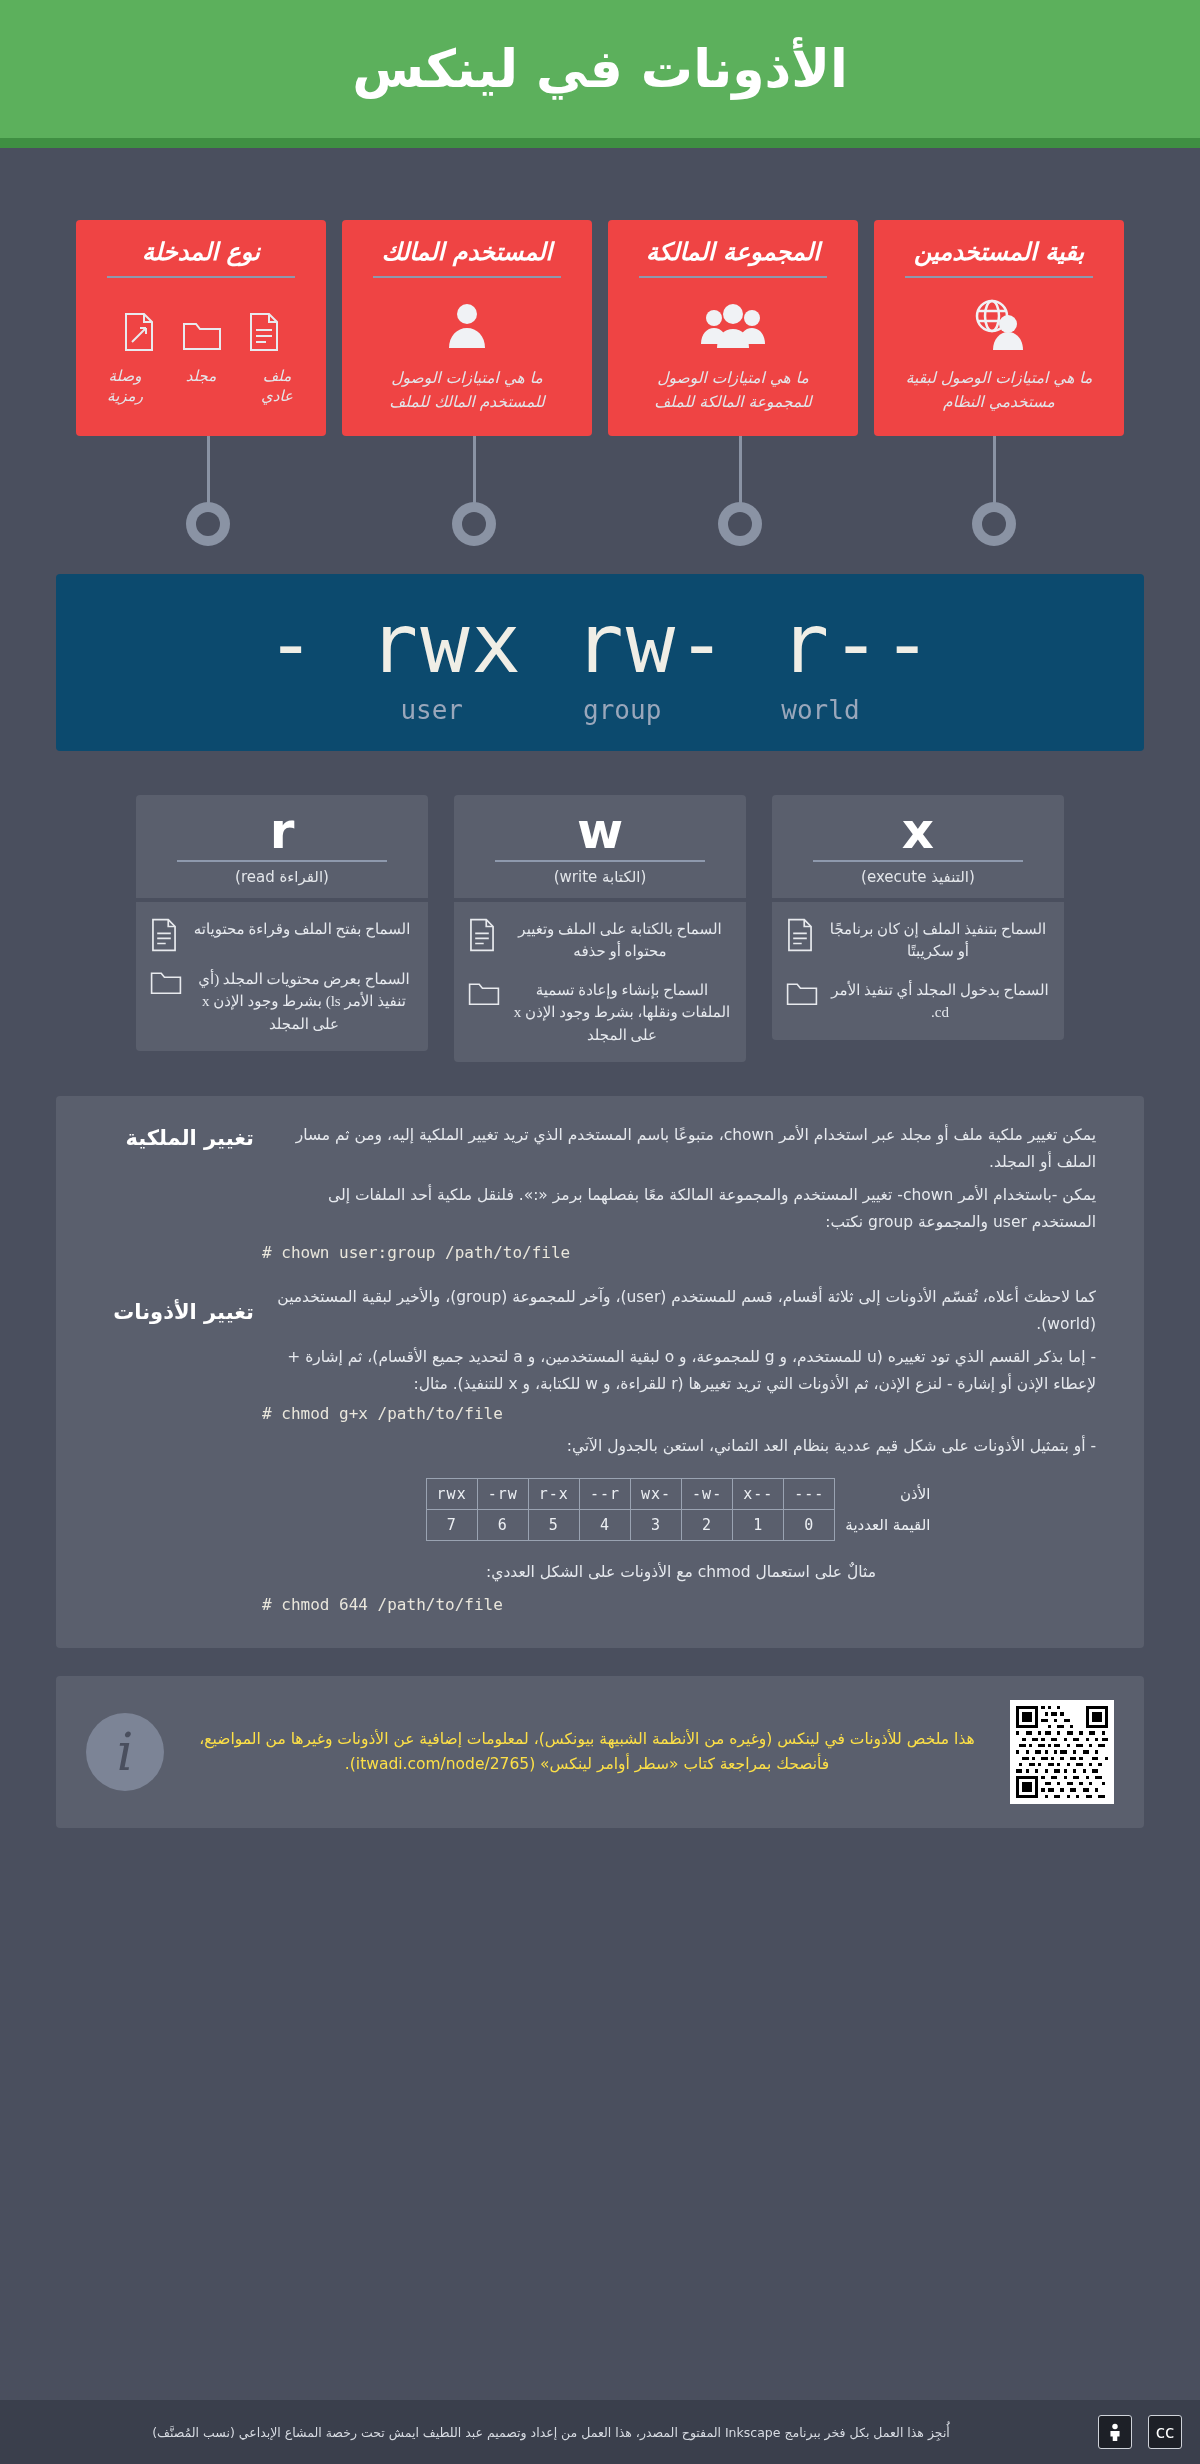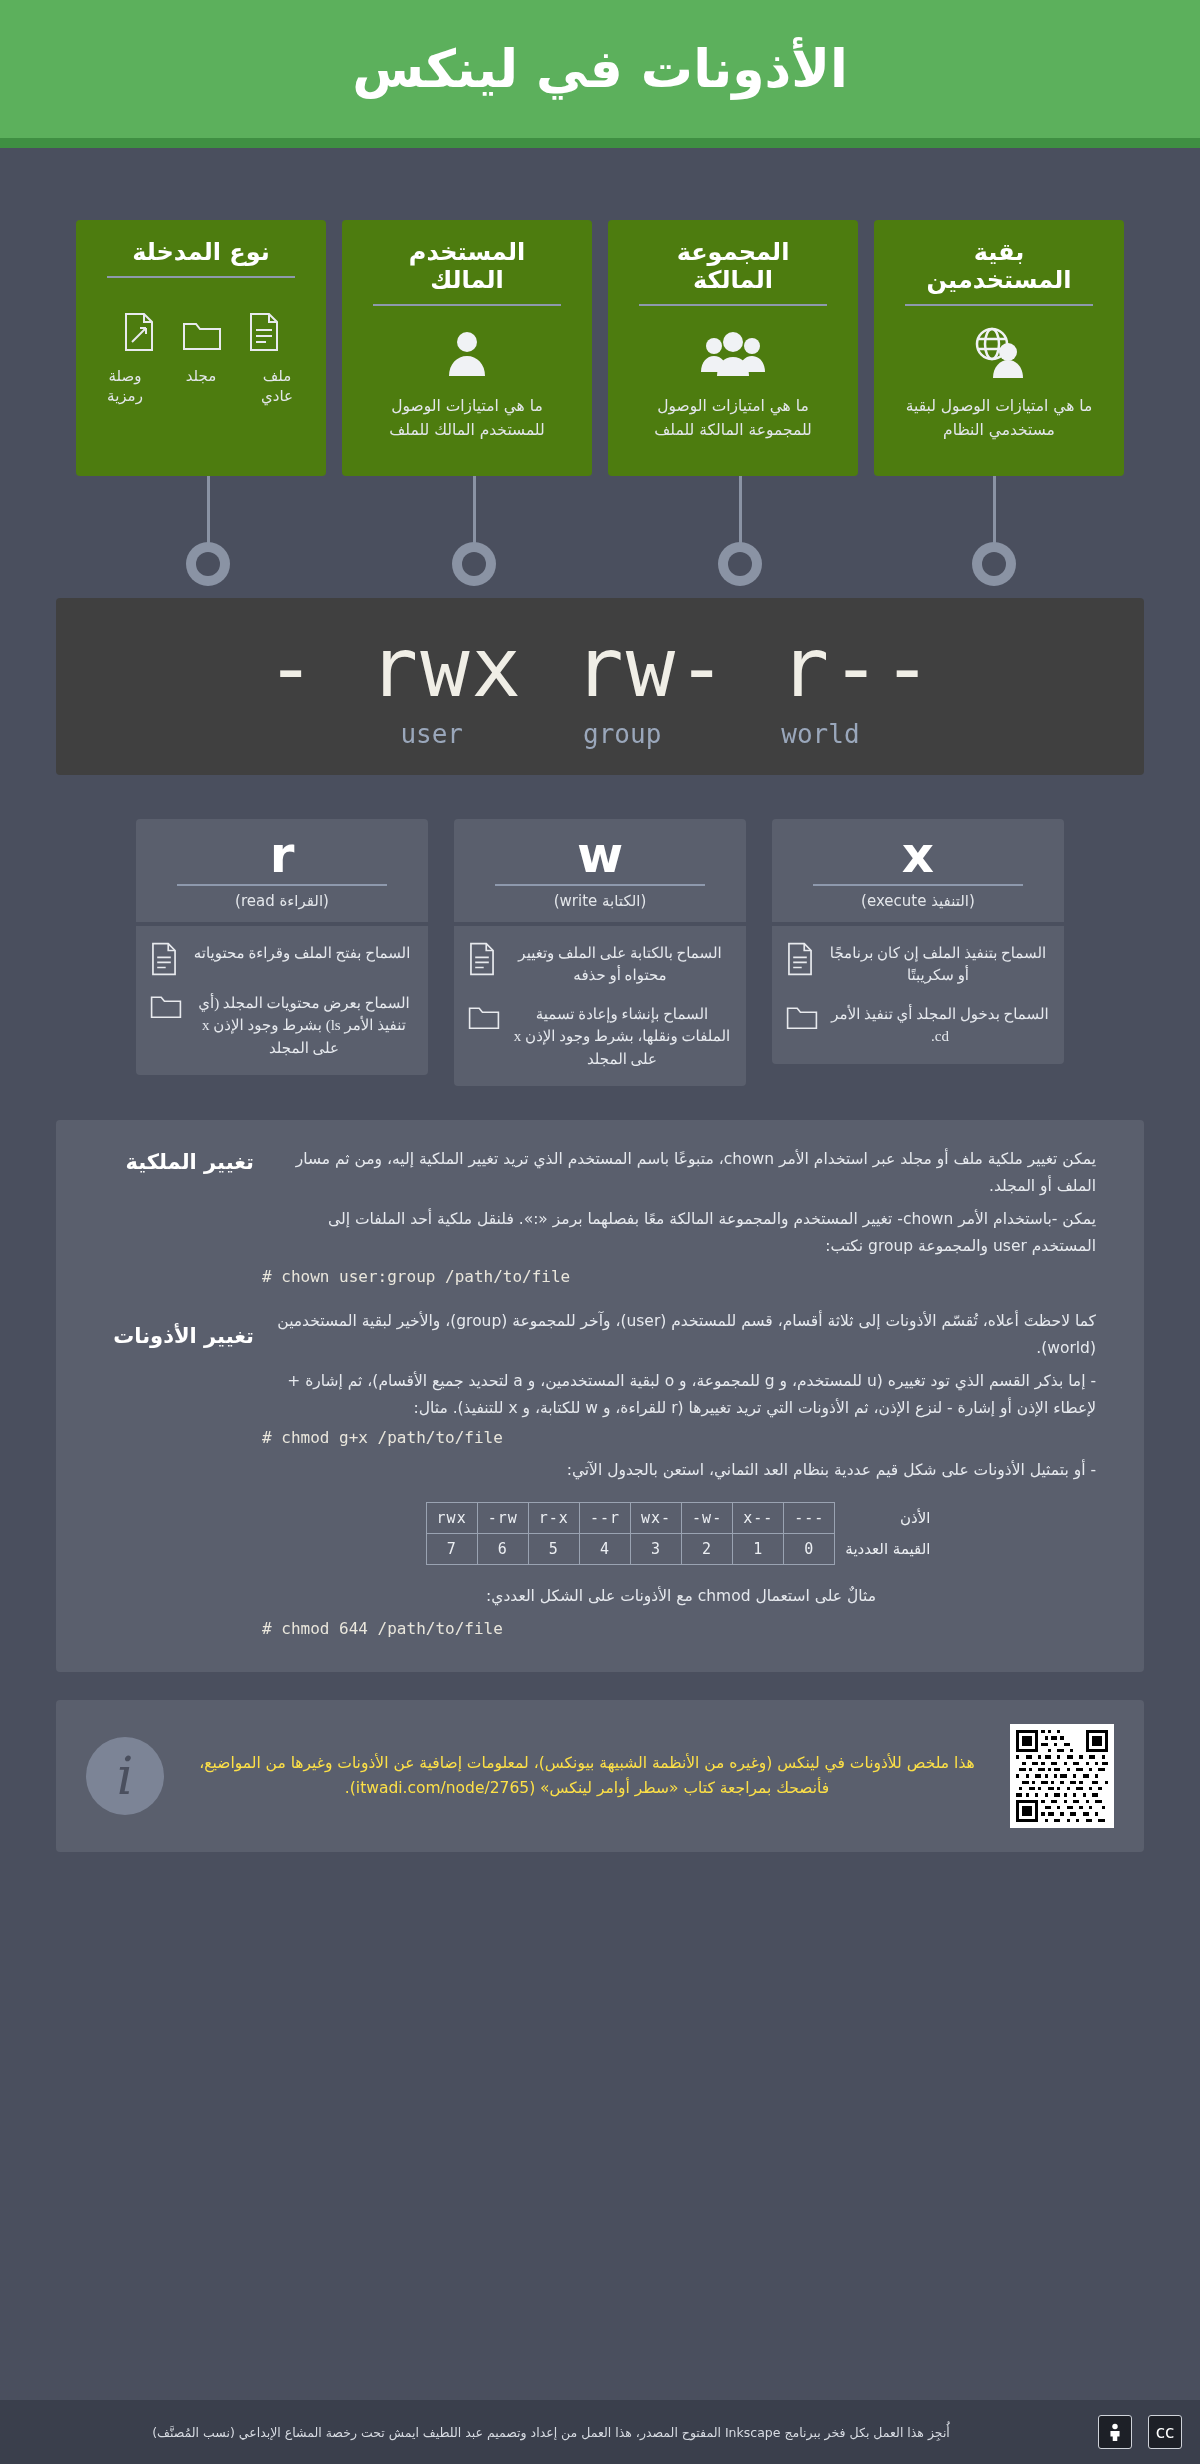--- a/index.html
+++ b/index.html
@@ -31,25 +31,26 @@
   
   .cards {
     display:flex;
     flex-direction:row-reverse;
     justify-content:center;
     gap:16px;
     padding:72px 0 0 0;
   }
   .card {
     width:250px;
-    background:#4d7c0f;
+    background:#ef4444;
     border-radius:4px;
-    padding:18px 16px 34px 16px;
+    padding:18px 16px 22px 16px;
     text-align:center;
     position:relative;
+    font-style:italic;
   }
   .card-title {
     font-size:24px;
     font-weight:bold;
     color:#ffffff;
     padding-bottom:10px;
     margin-bottom:14px;
     border-bottom:2px solid #8e99ad;
     display:inline-block;
     width:86%;
@@ -103,23 +104,23 @@
   }
   .node::after {
     content:"";
     width:24px; height:24px;
     border-radius:50%;
     background:#4a4f5e;
   }
 
   
   .permbar {
-    margin:2px auto;
+    margin:18px auto;
     width:1088px;
-    background:#404040;
+    background:#0c4a6e;
     border-radius:4px;
     padding:22px 0 26px 0;
     text-align:center;
   }
   .permbar .mono {
     font-family:"DejaVu Sans Mono", monospace;
     font-size:82px;
     color:#f0eee6;
     letter-spacing:2px;
     direction:ltr;

